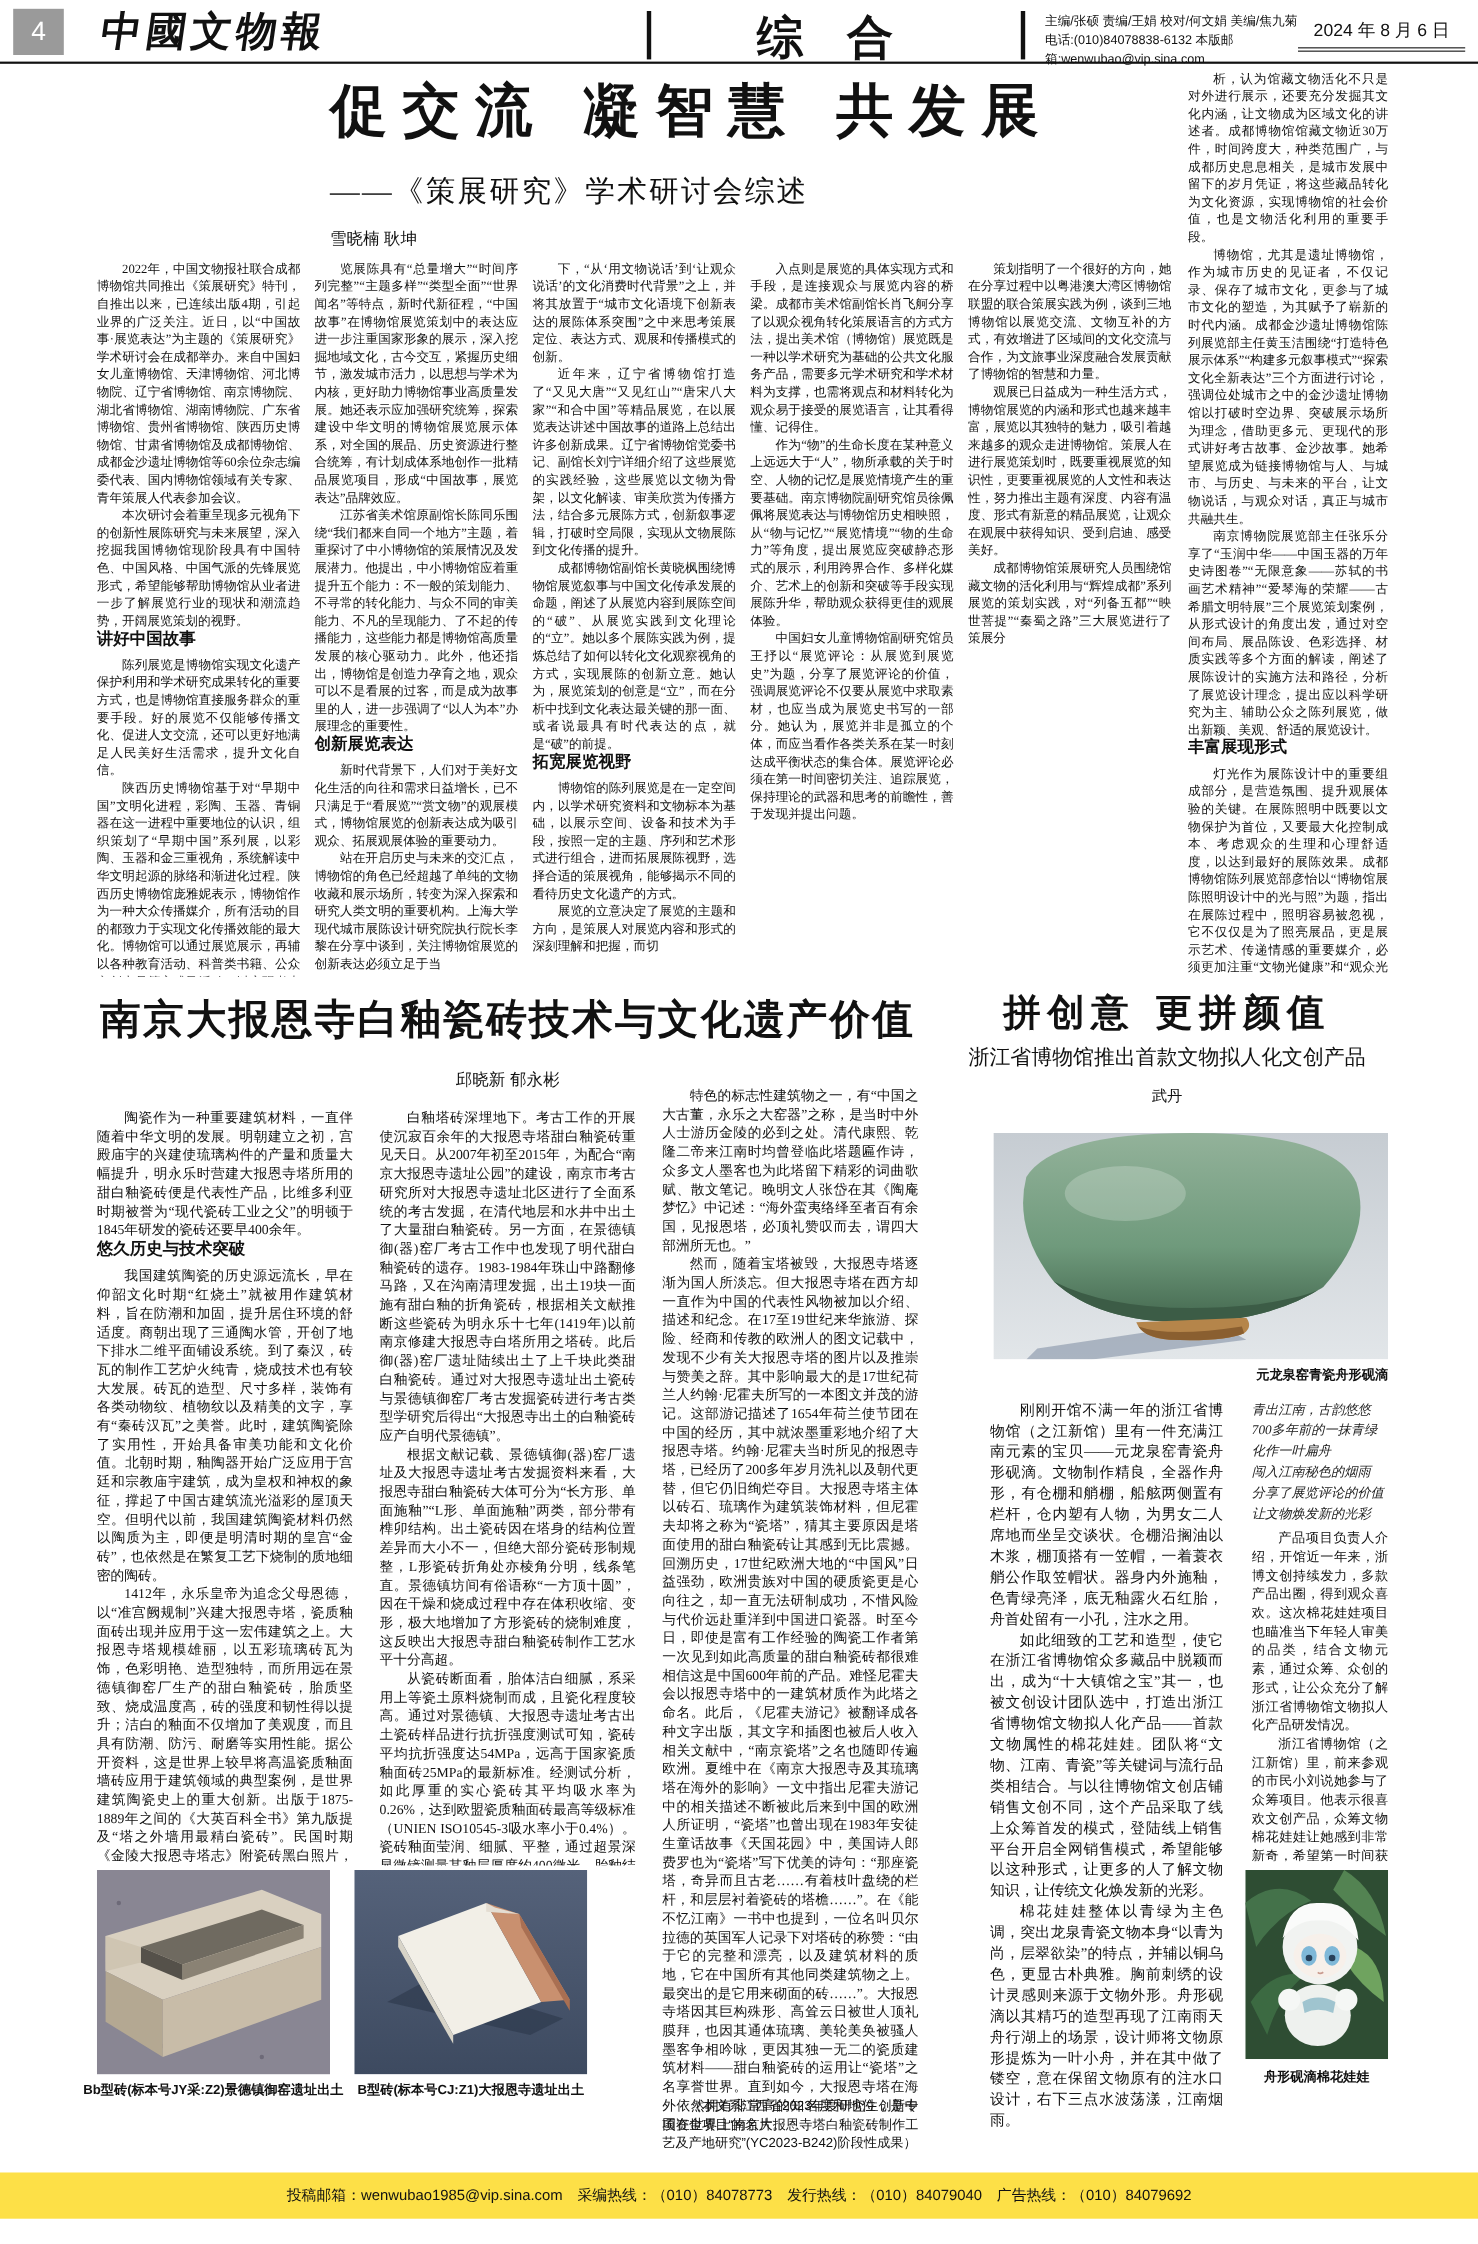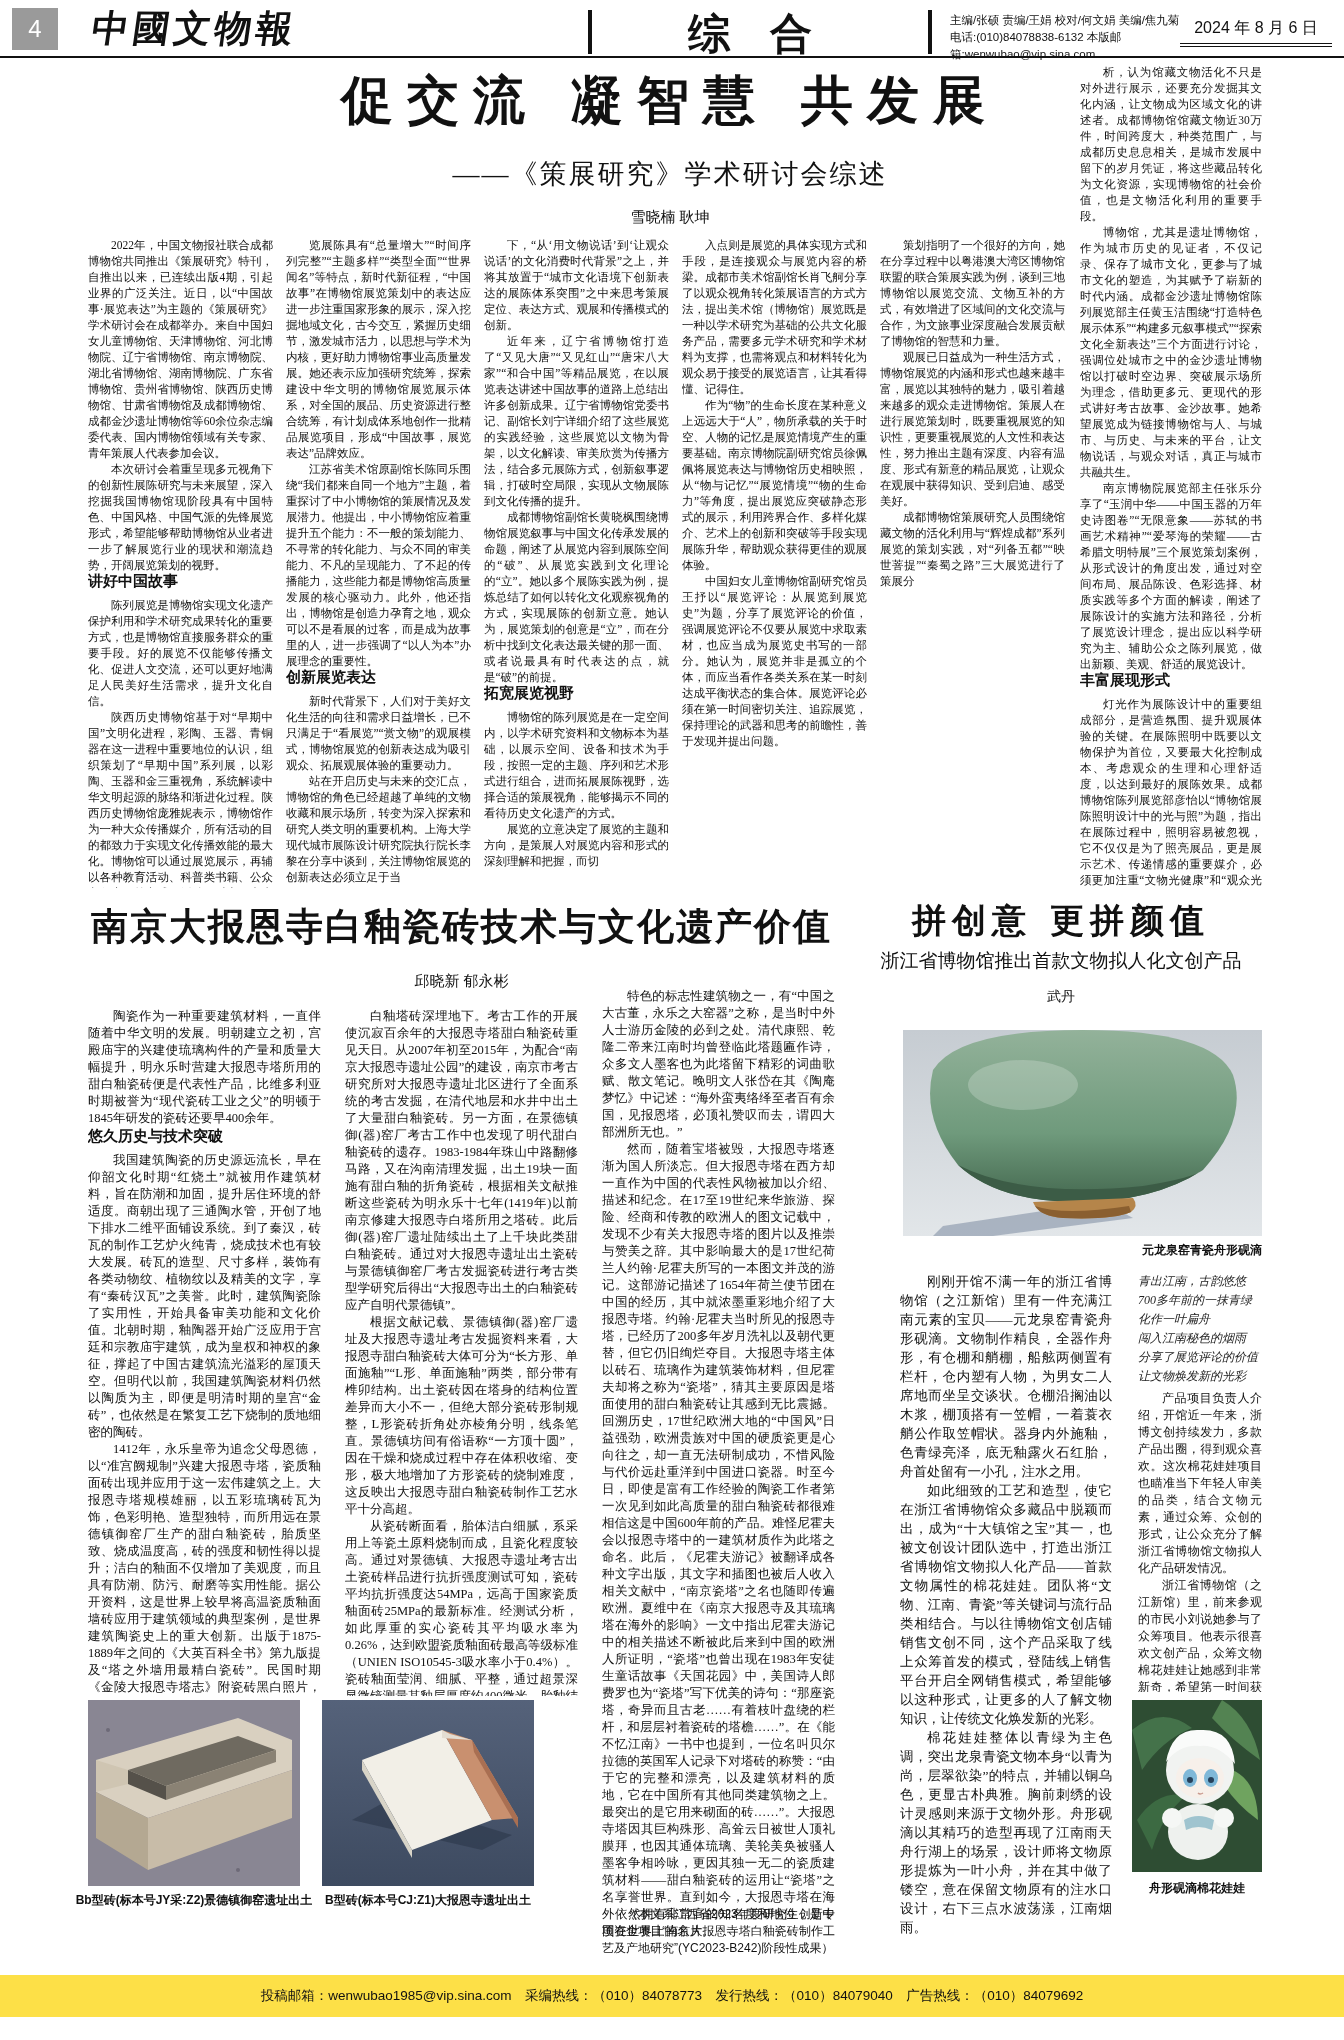--- a/index.html
+++ b/index.html
@@ -12,21 +12,21 @@
             font-family:"DejaVu Serif",serif;letter-spacing:4px;}
   .section-title{position:absolute;left:600px;top:6px;width:300px;text-align:center;font-size:42px;font-weight:900;
             font-family:"Liberation Sans",sans-serif;letter-spacing:40px;text-indent:40px;}
   .secbar{position:absolute;top:10px;width:4px;height:44px;background:#111;}
   .editors{position:absolute;left:950px;top:12px;width:260px;font-family:"Liberation Sans",sans-serif;
            font-size:11.5px;line-height:17px;}
   .date{position:absolute;left:1180px;top:18px;width:152px;text-align:center;font-size:16px;
         border-bottom:4px double #111;padding-bottom:4px;font-family:"Liberation Sans",sans-serif;}
   .header-rule{position:absolute;left:0;top:56px;width:1344px;height:2px;background:#111;}
   
-  .m-headline{position:absolute;left:300px;top:66px;width:740px;text-align:center;}
+  .m-headline{position:absolute;left:300px;top:66px;width:740px;text-align:left;}
   .m-title{font-size:52px;font-weight:900;letter-spacing:14px;font-family:"DejaVu Serif",serif;}
   .m-sub{font-size:27px;margin-top:20px;letter-spacing:2px;}
   .m-byline{font-size:15px;margin-top:16px;font-family:"Liberation Sans",sans-serif;}
   .colblock{position:absolute;overflow:hidden;text-align:justify;}
   .m-col{font-size:11.5px;line-height:16px;}
   .para{margin:0;text-indent:2em;}
   .subhead{font-family:Liberation Sans, sans-serif;font-size:15px;font-weight:bold;margin:0 0 8px 0;text-indent:0;}
   
   .a2-headline{position:absolute;left:88px;top:902px;width:747px;text-align:center;font-size:37px;font-weight:900;
                font-family:"DejaVu Serif",serif;letter-spacing:2px;}

